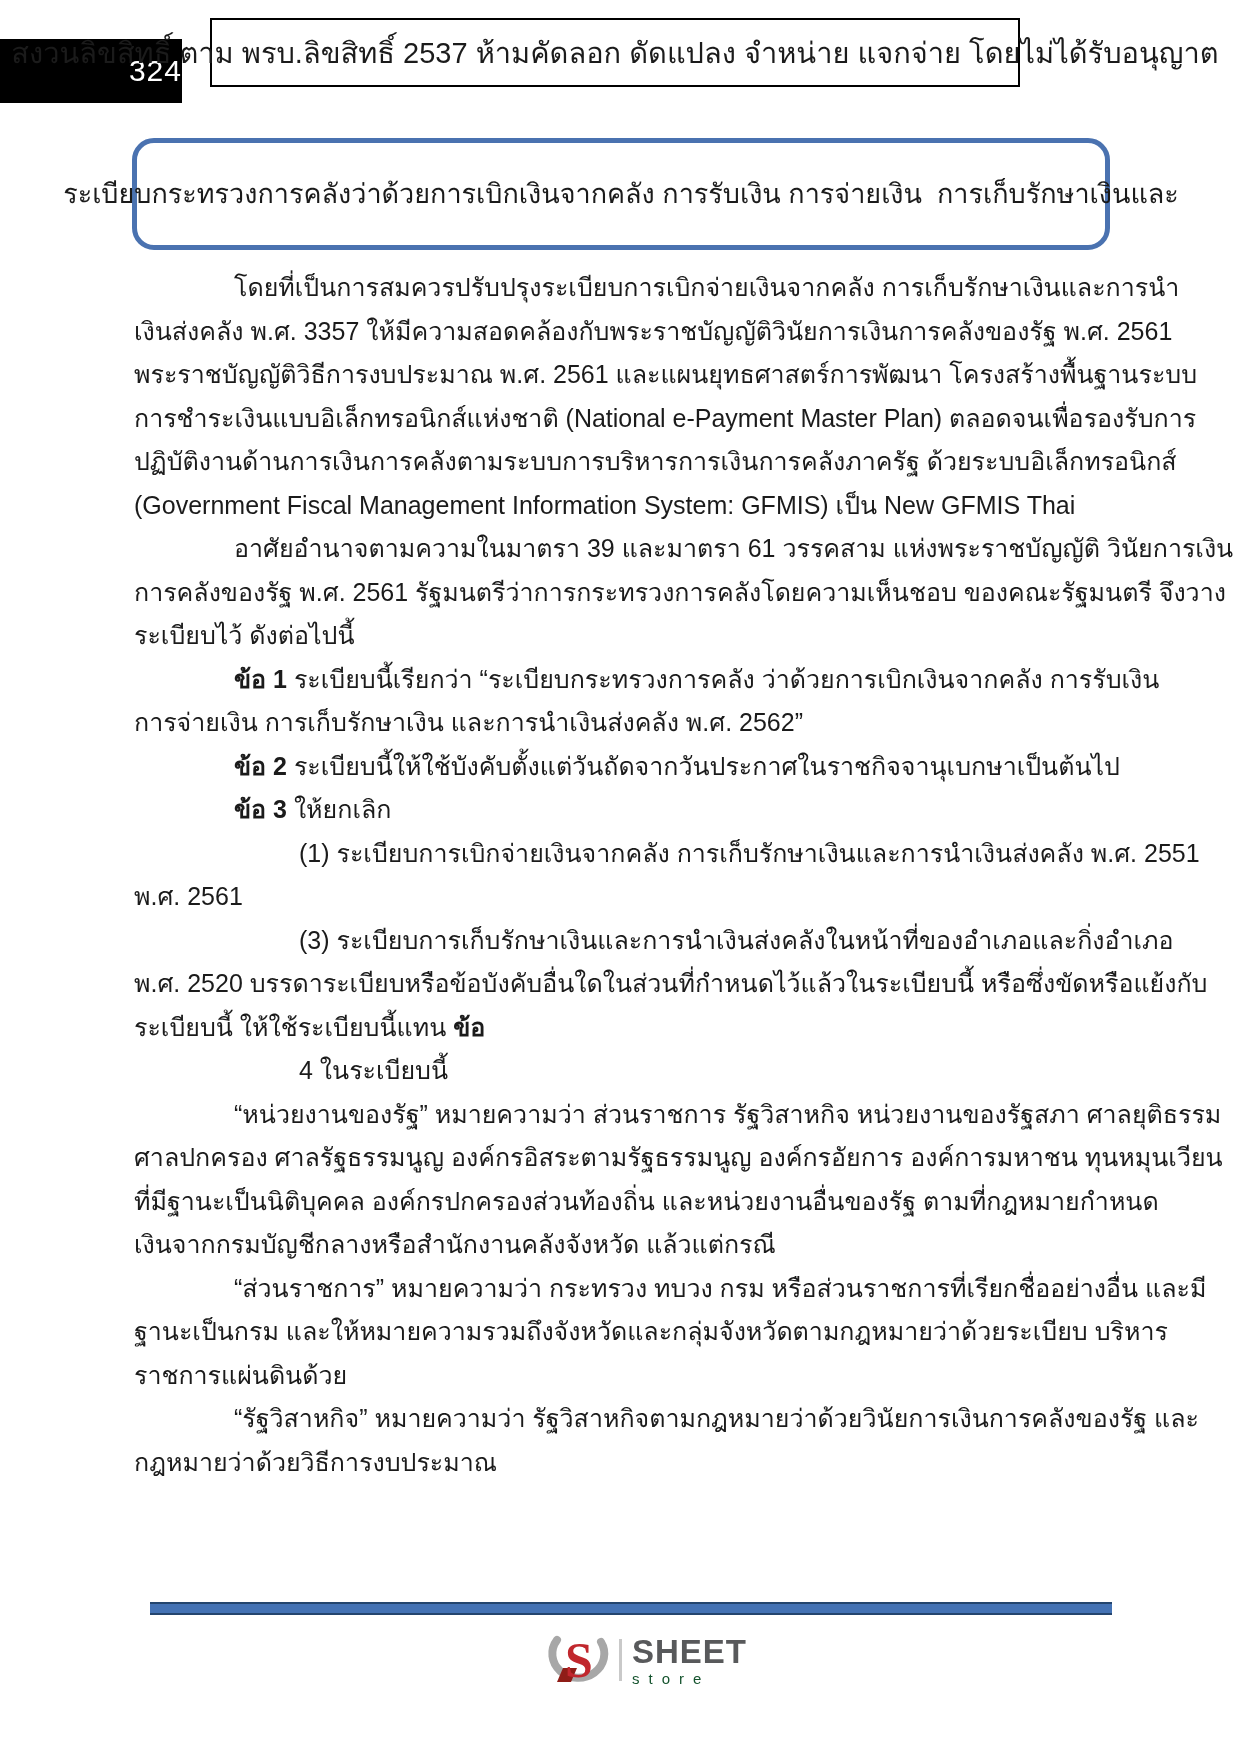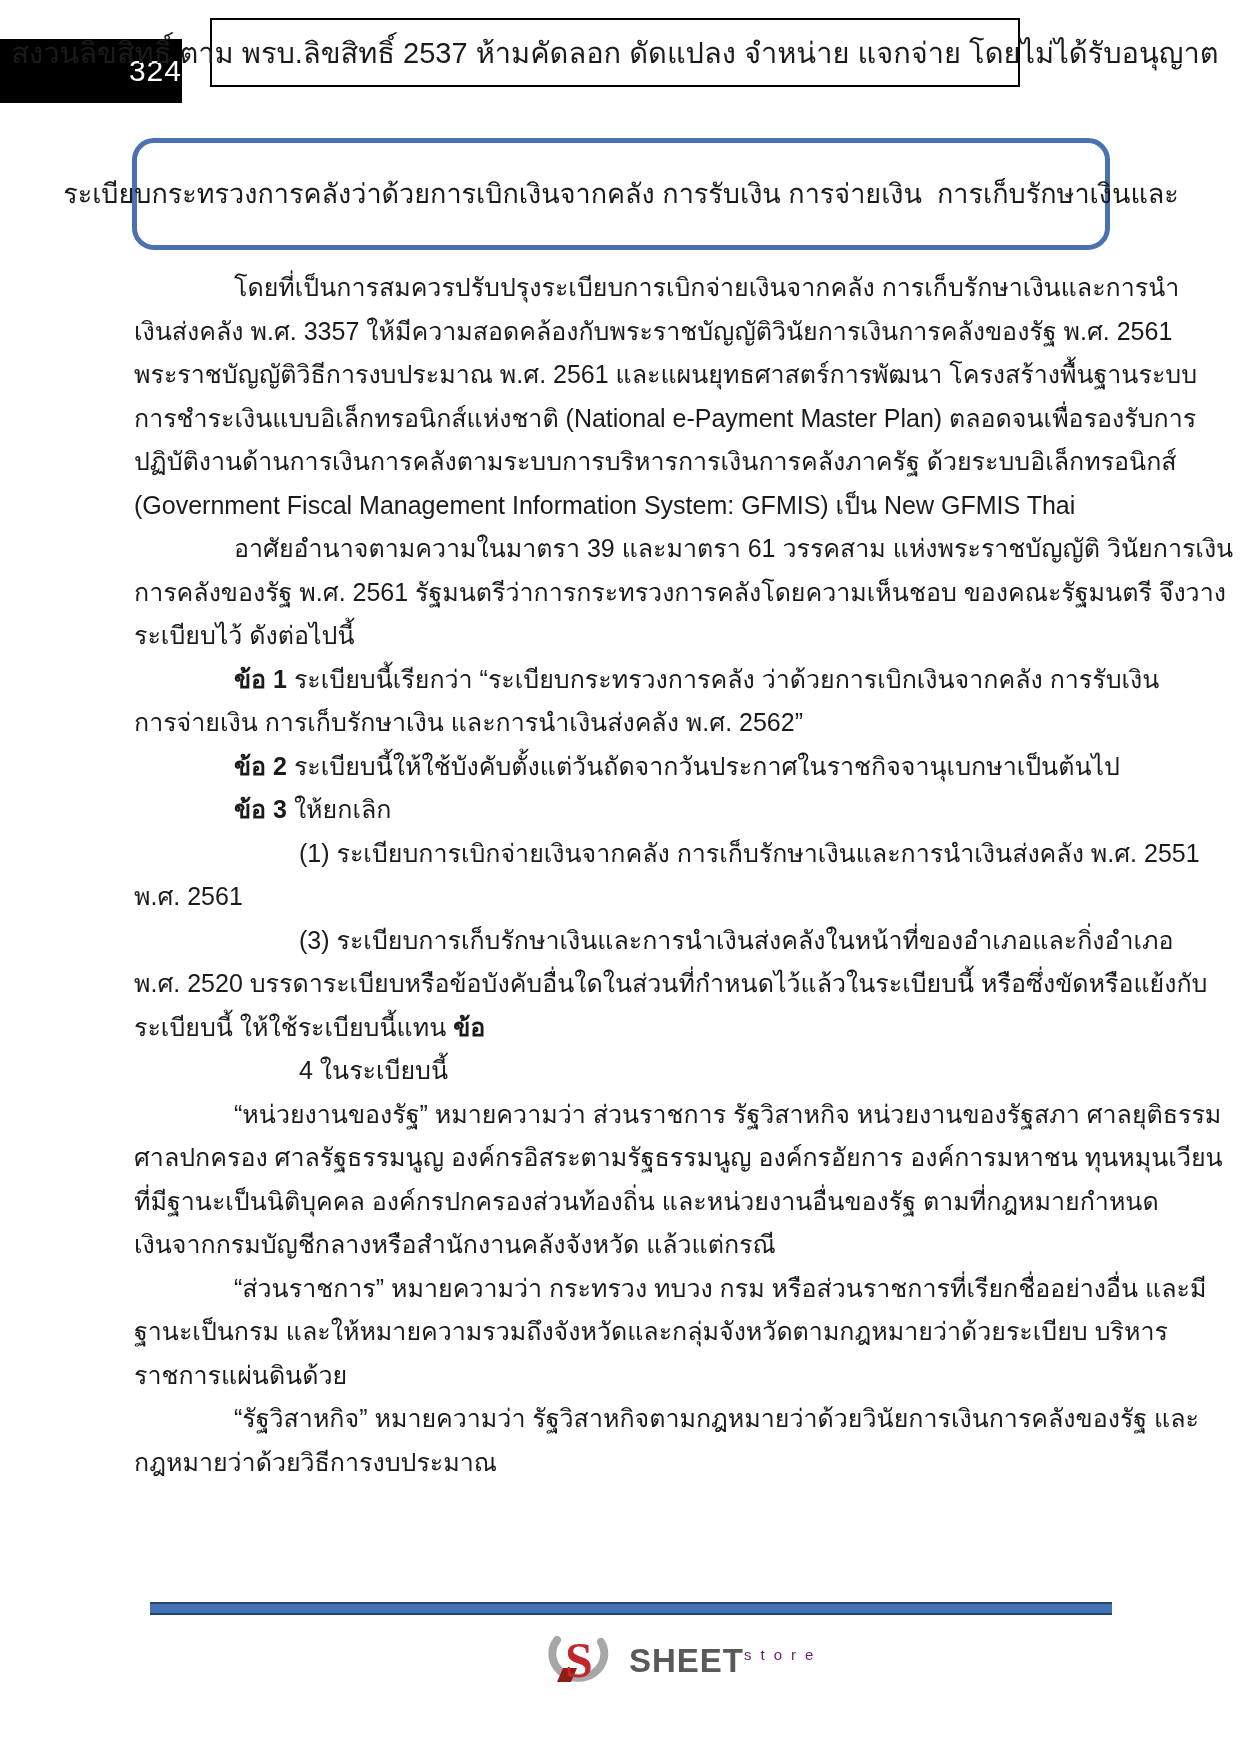--- a/index.html
+++ b/index.html
@@ -51,21 +51,21 @@
   .footer-rule{
     position:absolute;left:150px;top:1602px;width:962px;height:9px;
     border-top:2px solid #24456e;border-bottom:2px solid #24456e;
   }
   .footer-logo{
     position:absolute;left:543px;top:1628px;width:230px;height:64px;
     display:flex;align-items:center;
   }
   .logo-mark{width:72px;height:60px;flex:0 0 auto;}
   .logo-divider{width:3px;height:42px;background:#c9c9c9;margin:0 10px 0 4px;}
-  .logo-text{display:flex;line-height:1;}
+  .logo-text{display:flex;flex-direction:column;line-height:1;}
   .logo-name{font-weight:bold;font-size:33px;letter-spacing:1px;}
   .logo-subtitle{font-size:15px;letter-spacing:9px;margin-top:3px;}
 </style>
 </head>
 <body>
 
 <div class="page">
 
   <div class="page-number-box">
     <span>324</span>
@@ -116,17 +116,17 @@
 
       <path d="M 14 10 A 26 24 0 1 0 58 12" fill="none" stroke-width="8" stroke-linecap="round" stroke="#a7a7a7"></path>
 
       <polygon points="20,38 34,38 28,52 14,52" fill="#8f1d17"></polygon>
 
       <text x="36" y="47" text-anchor="middle" font-size="50" font-weight="bold" font-family="Liberation Serif, DejaVu Serif, serif" fill="#c1272d">S</text>
     </svg>
     <div class="logo-divider"></div>
     <div class="logo-text">
       <span class="logo-name" id="logo-name" style="color: rgb(88, 89, 91);">SHEET</span>
-      <span class="logo-subtitle" id="logo-subtitle" style="color: #701a75;">store</span>
+      <span class="logo-subtitle" id="logo-subtitle" style="color: #14532d;">store</span>
     </div>
   </div>
 
 </div>
 
 </body></html>

